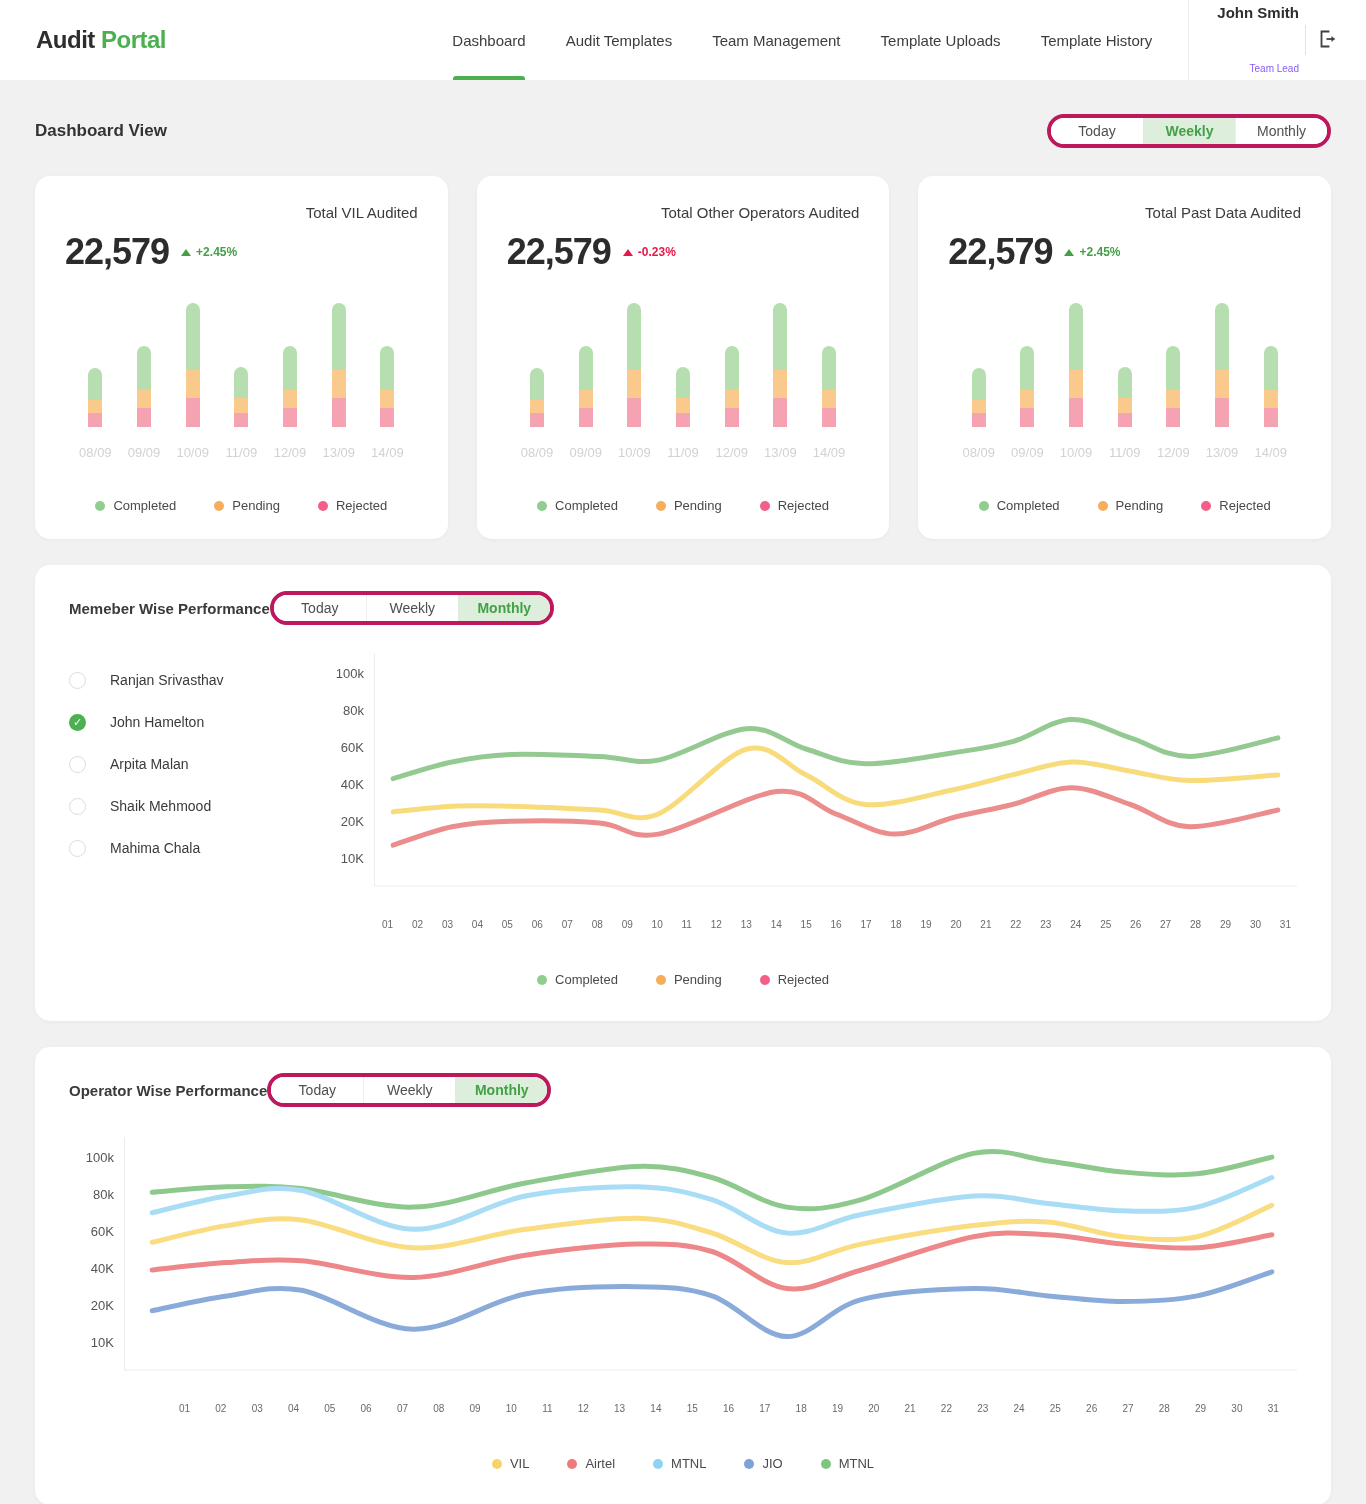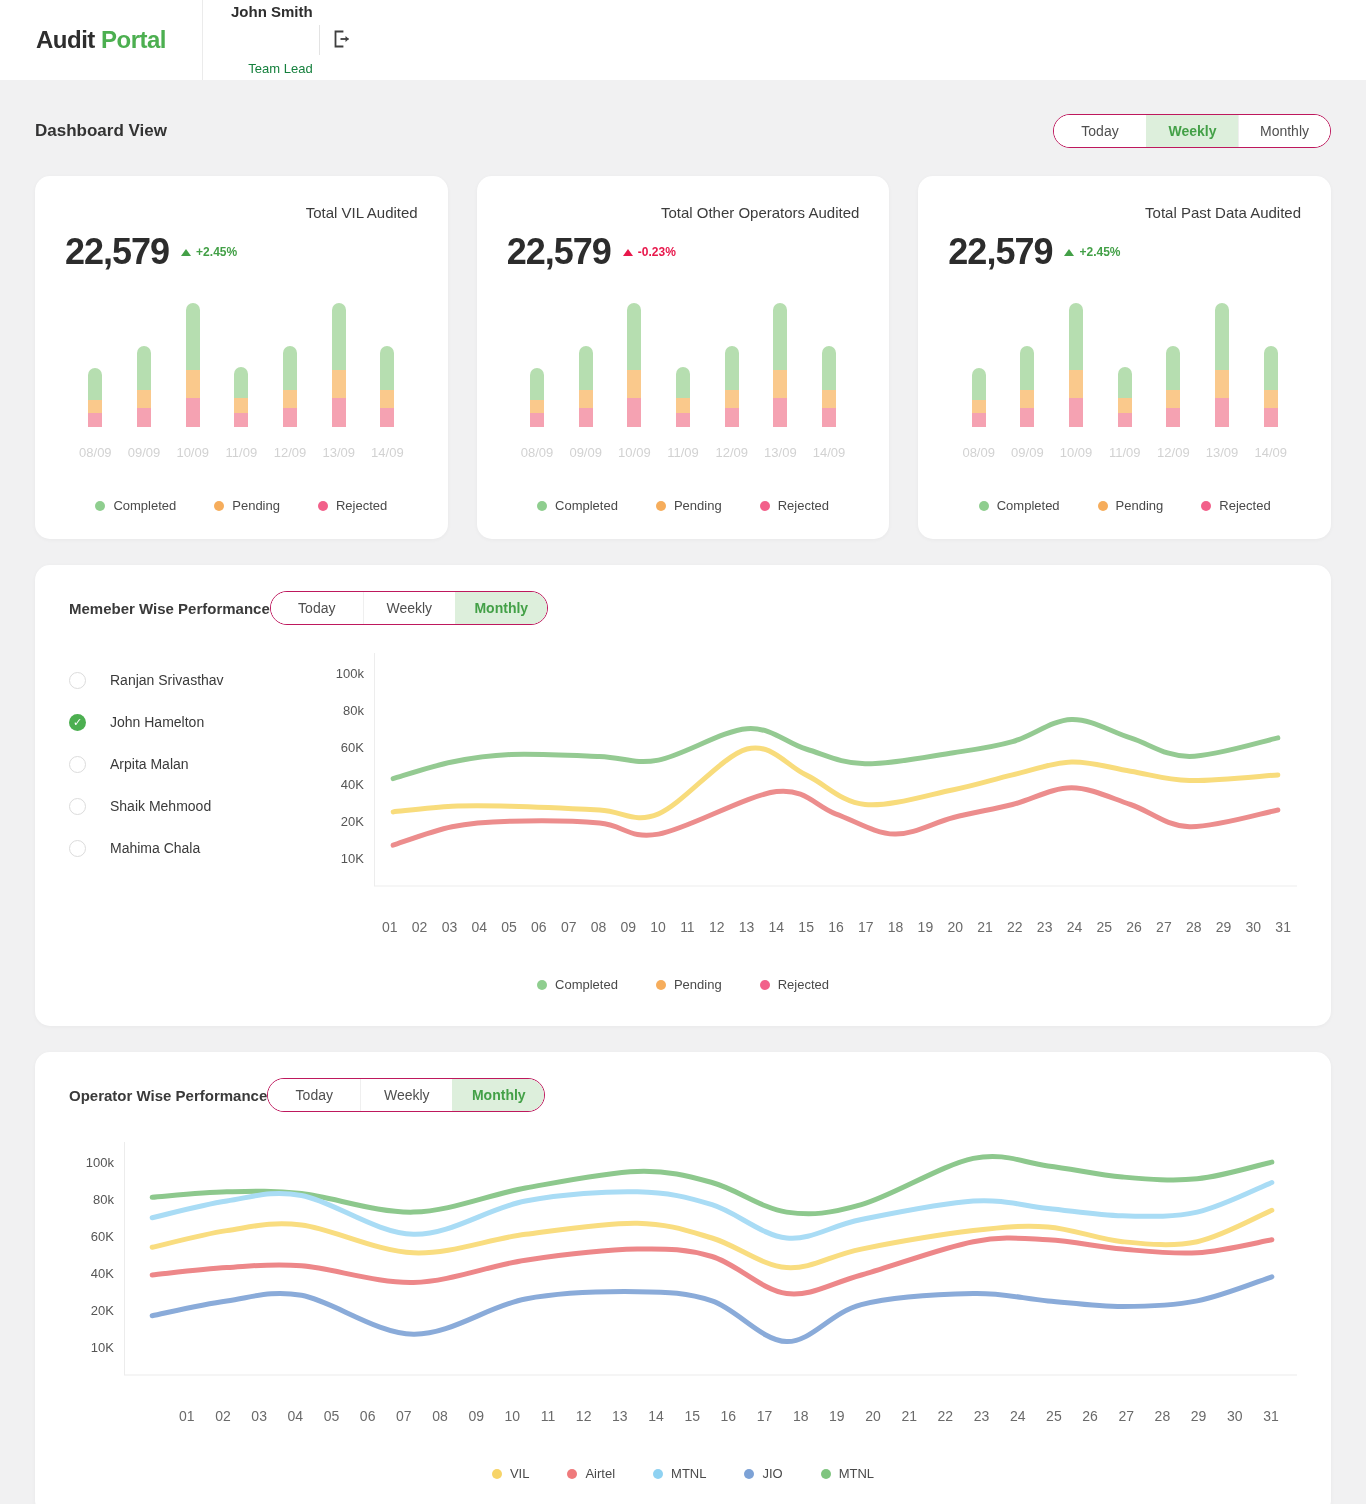--- a/index.html
+++ b/index.html
@@ -15,29 +15,29 @@
   }
   .logo { font-size:24px; font-weight:bold; letter-spacing:-0.5px; color:#2e2e2e; white-space:nowrap; }
   .logo .green { color:#4caf50; }
   .main-nav { display:flex; margin-left:auto; gap:40px; align-items:center; height:100%; }
   .nav-item { font-size:15px; color:#3d3d3d; position:relative; height:100%; display:flex; align-items:center; cursor:pointer; white-space:nowrap; }
   .nav-item .underline { position:absolute; bottom:0; left:50%; transform:translateX(-50%); width:72px; height:4px; border-radius:3px 3px 0 0; background:#4caf50; display:none; }
   .nav-item.active .underline { display:block; }
   .user-block { display:flex; align-items:center; height:100%; margin-left:36px; border-left:1px solid #ebebeb; padding:0 24px 0 28px; gap:6px; }
   .user-text { text-align:right; line-height:1.25; }
   .user-name { font-size:15px; font-weight:bold; color:#2e2e2e; }
-  .user-role { font-size:13px; color:#15803d;margin-top:40px; }
+  .user-role { font-size:10px; color:#8b5cf6;margin-top:40px; }
   .user-divider { width:1px; height:30px; background:#e3e3e3; }
   .logout-btn { background:none; border:none; cursor:pointer; display:flex; align-items:center; padding:4px; }
   
   .container { padding:0 35px; }
   .page-head { display:flex; align-items:center; justify-content:space-between; margin-top:34px; }
   .page-title { font-size:17px; font-weight:bold; color:#333; }
   
-  .toggle { display:flex; background:#fff; border:1px solid #be185d; border-radius:18px; overflow:hidden; height:34px; }
+  .toggle { display:flex; background:#fff; border:4px solid #be185d; border-radius:18px; overflow:hidden; height:34px; }
   .toggle .opt {
     width:92px; display:flex; align-items:center; justify-content:center;
     font-size:14px; color:#4f4f4f; cursor:pointer; border-left:1px solid #efefef; background:#fff;
   }
   .toggle .opt:first-child { border-left:none; }
   .toggle .opt.active { background:#ddefdc; color:#43a047; font-weight:bold; border-left-color:#ddefdc; }
   
   .card { background:#fff; border-radius:15px; box-shadow:0 1px 4px rgba(0,0,0,0.04); }
   .stat-row { display:flex; gap:29px; margin-top:28px;text-align:right; }
   .stat-card { flex:1; padding:28px 30px 26px 30px; }
@@ -67,34 +67,52 @@
   .member-body { display:flex; margin-top:28px; }
   .member-list { width:250px; padding-top:6px; }
   .member-row { display:flex; align-items:center; gap:24px; height:42px; cursor:pointer; }
   .radio { width:17px; height:17px; border-radius:50%; border:1.5px solid #dcdcdc; background:#fff; flex:none; }
   .radio.checked { border:none; background:#4caf50; color:#fff; display:flex; align-items:center; justify-content:center; font-size:11px; font-weight:bold; }
   .member-name { font-size:14px; color:#3a3a3a; }
   .ylabels { width:55px; position:relative; height:250px; flex:none; }
   .ylabel { position:absolute; right:10px; font-size:13px; color:#555; }
   .plot { flex:1; }
   .plot svg { width:100%; height:250px; display:block; }
-  .xlabels { display:flex; justify-content:space-between; font-size:14px; color:#6a6a6a; margin-top:16px; }
+  .xlabels { display:flex; justify-content:space-between; font-size:10px; color:#6a6a6a; margin-top:16px; }
   .member-xlabels { margin-left:305px; padding:0 6px 0 8px; }
   .section-legend { margin-top:42px; margin-bottom:10px; }
   .operator-body { display:flex; margin-top:30px; }
   .operator-xlabels { margin-left:90px; padding:0 18px 0 20px; }
 </style>
 </head>
 <body>
 
 <header class="app-header">
   <div class="logo">
     <span>Audit</span>
     <span class="green">Portal</span>
   </div>
+  <nav class="main-nav" id="main-nav">
+      <div class="nav-item active">
+        <span>Dashboard</span>
+        <div class="underline"></div>
+      </div>
+      <div class="nav-item">
+        <span>Audit Templates</span>
+      </div>
+      <div class="nav-item">
+        <span>Team Management</span>
+      </div>
+      <div class="nav-item">
+        <span>Template Uploads</span>
+      </div>
+      <div class="nav-item">
+        <span>Template History</span>
+      </div>
+    </nav>
   <div class="user-block">
     <div class="user-text">
       <div class="user-name">John Smith</div>
       <div class="user-role">Team Lead</div>
     </div>
     <div class="user-divider"></div>
     <button class="logout-btn">
       <span>
         <svg width="22" height="22" viewBox="0 0 22 22" fill="none" stroke="#3f3f3f" stroke-width="1.8" stroke-linecap="square">
           <path d="M12.5 3.5 H5.5 V18.5 H12.5"></path>

